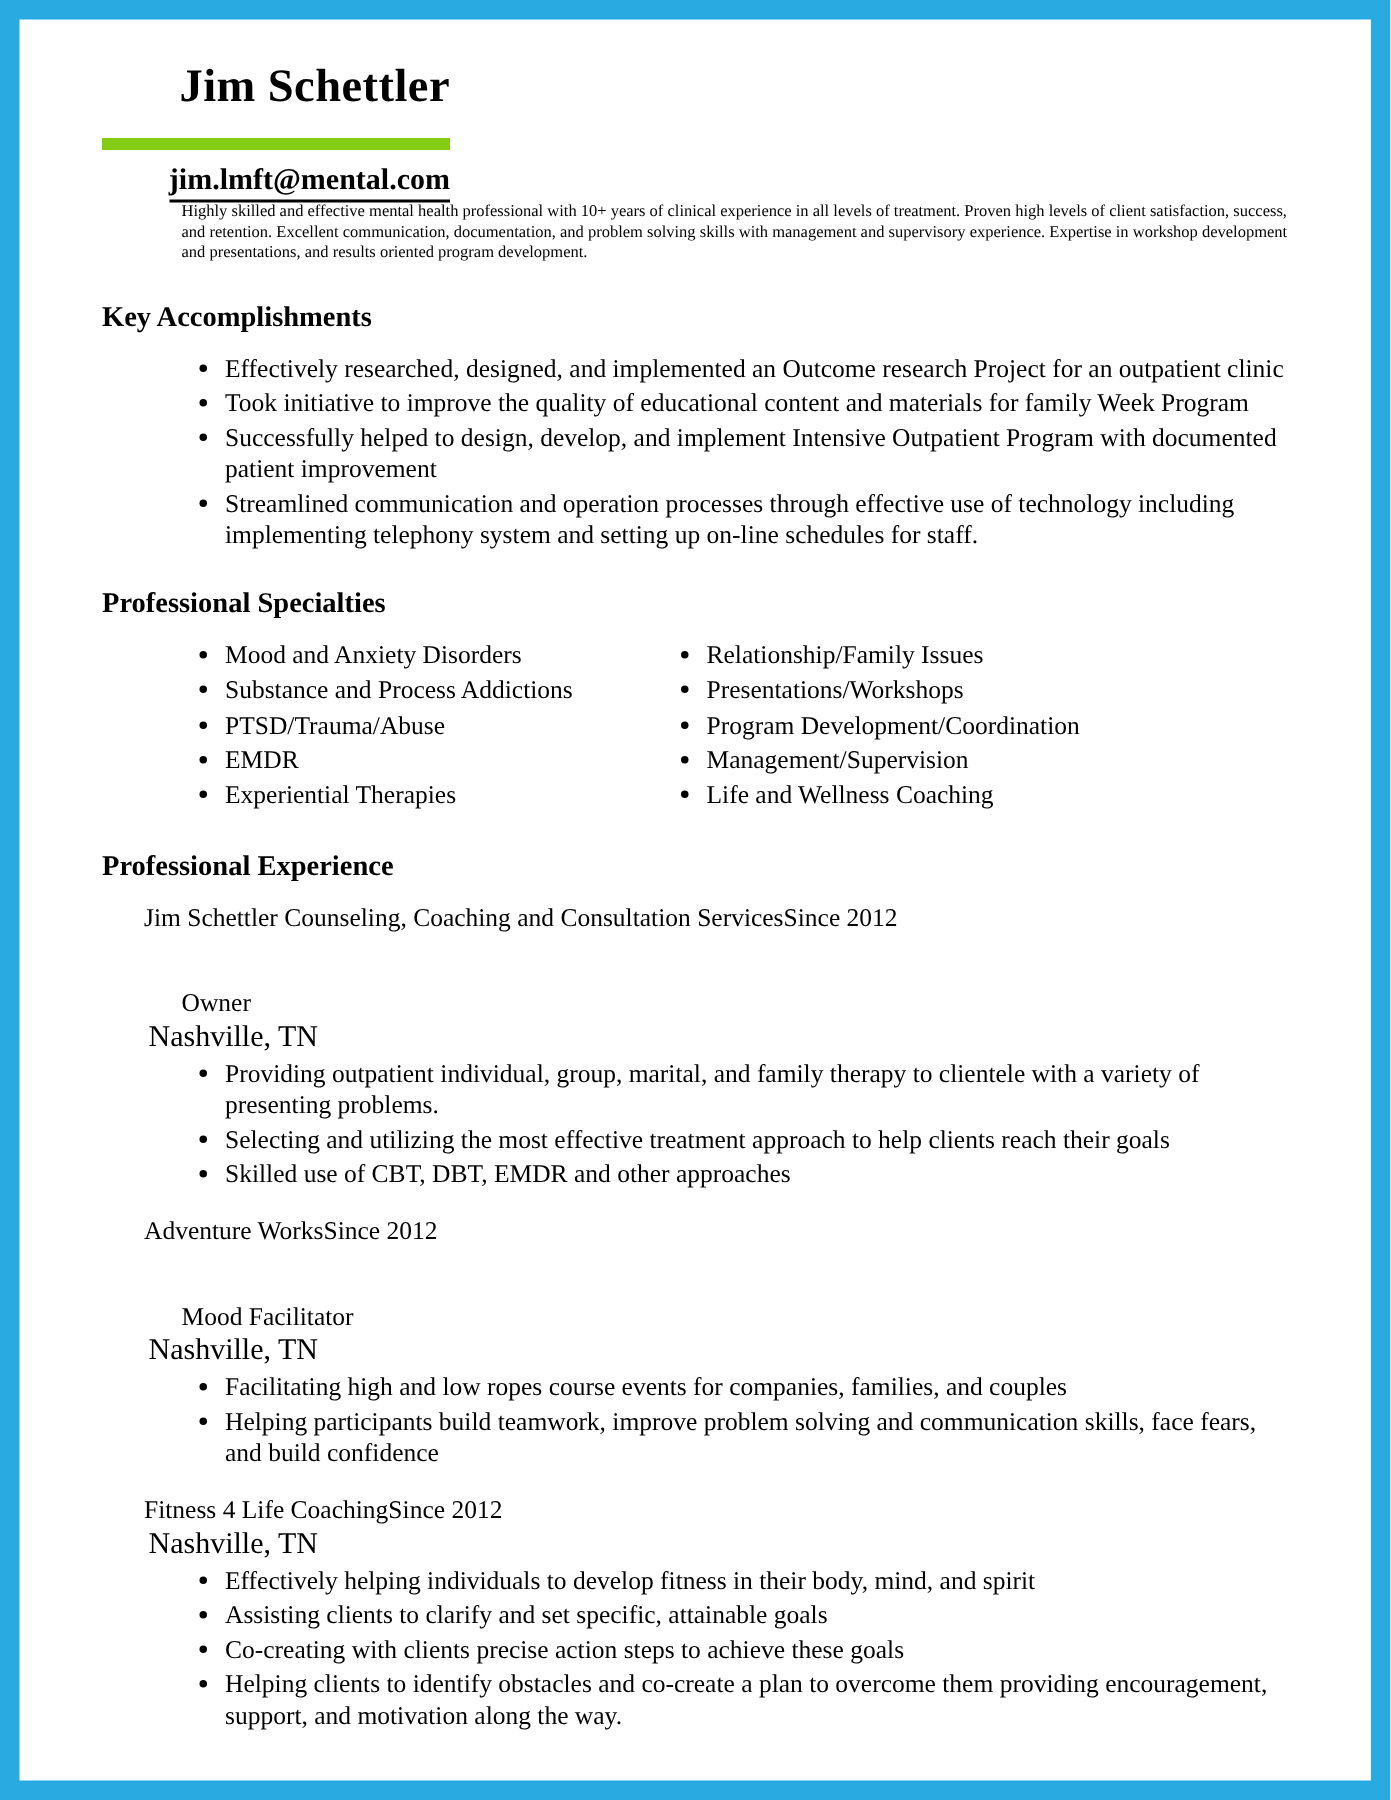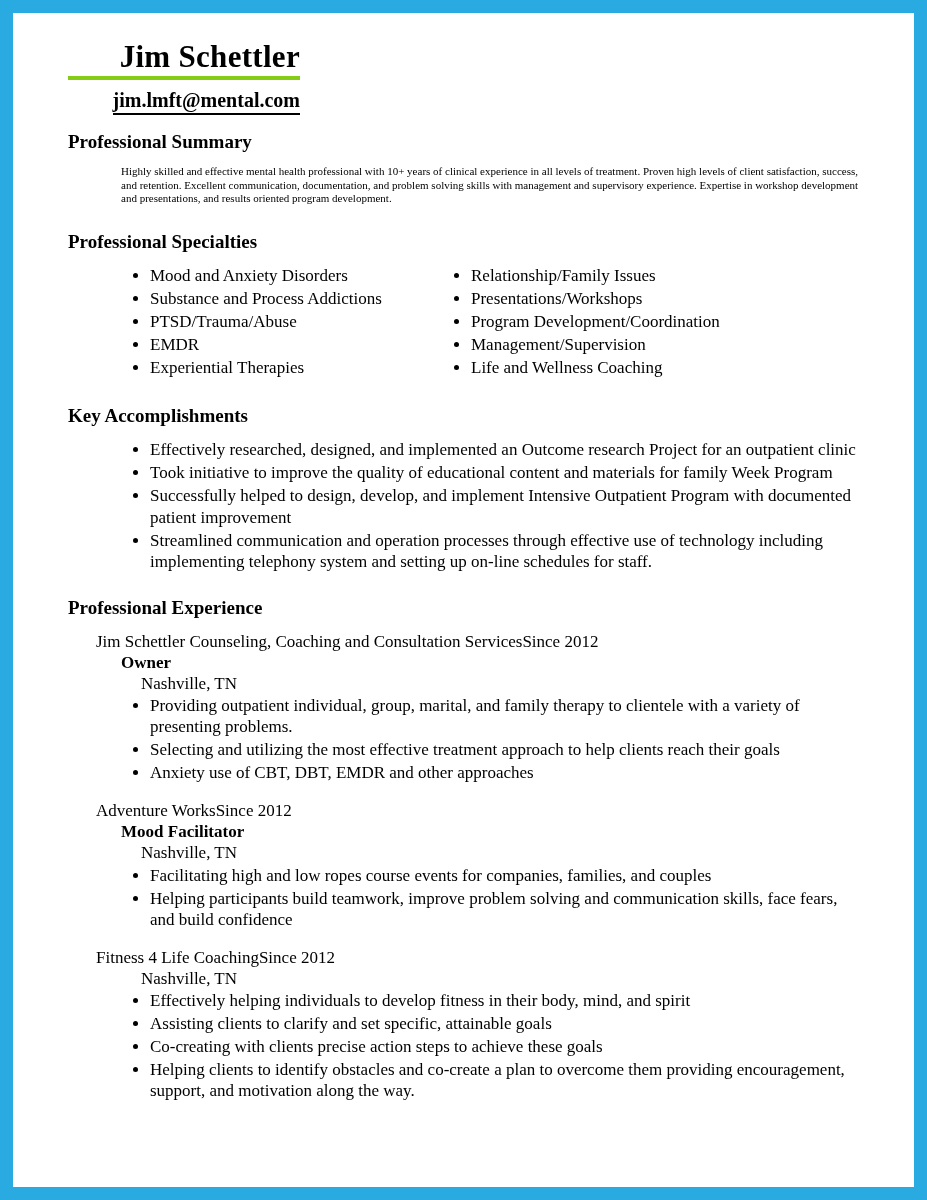--- a/index.html
+++ b/index.html
@@ -24,22 +24,22 @@
   
   .header { display: flex; align-items: flex-end; }
   .header-left { flex: 1; margin-right: 14px; }
   .rule { border-top: 4px solid #000; }
   .contact { font-size: 16px; padding-top: 7px; white-space: nowrap; }
   .header-right { width: 232px; text-align: right; }
   .name {
     font-size: 31px;
     font-weight: bold;
     letter-spacing: 0.3px;
-    padding-bottom: 1px;
-    border-bottom: 4px solid #84cc16;
+    padding-bottom: 17px;
+    border-bottom: 8px solid #84cc16;
     white-space: nowrap;
   }
   .email-wrap { margin-top: 9px; }
   .email {
     display: inline-block;
     font-size: 20px;
     font-weight: bold;
     border-bottom: 2px solid #000;
     padding-bottom: 1px;
   }
@@ -83,42 +83,51 @@
     display: flex;
     justify-content: flex-start;
     align-items: baseline;
     margin-left: 28px;
     padding-right: 32px;
     font-size: 17px;
     line-height: 1.24;
   }
   .job-company { }
   .job-since { white-space: nowrap; }
-  .job-role { font-weight: bold; margin-left: 53px; font-size: 17px; line-height: 1.24; }
-  .job-location { margin-left: 73px; font-size: 17px; line-height: 1.24; }
+  .job-role { font-weight: normal; margin-left: 53px; font-size: 17px; line-height: 1.24; margin-top: 36px; }
+  .job-location { margin-left: 31px; font-size: 20px; line-height: 1.24; }
   .job ul.bullets { margin-top: 1px; }
 </style>
 </head>
 <body>
 
 <div class="frame" style="border-color: rgb(41, 171, 226);">
   <div class="page">
 
     <header class="header">
       <div class="header-right">
         <div class="name">Jim Schettler</div>
         <div class="email-wrap">
           <span class="email">jim.lmft@mental.com</span>
         </div>
       </div>
     </header>
 
     <section class="section-summary">
-      <h2 class="section-heading">Professional Summary</h2>
       <p class="summary-text">Highly skilled and effective mental health professional with 10+ years of clinical experience in all levels of treatment. Proven high levels of client satisfaction, success, and retention. Excellent communication, documentation, and problem solving skills with management and supervisory experience. Expertise in workshop development and presentations, and results oriented program development.</p>
+    </section>
+
+    <section>
+      <h2 class="section-heading">Key Accomplishments</h2>
+      <ul class="bullets">
+        <li>Effectively researched, designed, and implemented an Outcome research Project for an outpatient clinic</li>
+        <li>Took initiative to improve the quality of educational content and materials for family Week Program</li>
+        <li>Successfully helped to design, develop, and implement Intensive Outpatient Program with documented patient improvement</li>
+        <li>Streamlined communication and operation processes through effective use of technology including implementing telephony system and setting up on-line schedules for staff.</li>
+      </ul>
     </section>
 
     <section>
       <h2 class="section-heading">Professional Specialties</h2>
       <div class="spec-cols">
         <div class="spec-col-left">
           <ul class="bullets">
             <li>Mood and Anxiety Disorders</li>
             <li>Substance and Process Addictions</li>
             <li>PTSD/Trauma/Abuse</li>
@@ -132,43 +141,33 @@
             <li>Presentations/Workshops</li>
             <li>Program Development/Coordination</li>
             <li>Management/Supervision</li>
             <li>Life and Wellness Coaching</li>
           </ul>
         </div>
       </div>
     </section>
 
     <section>
-      <h2 class="section-heading">Key Accomplishments</h2>
-      <ul class="bullets">
-        <li>Effectively researched, designed, and implemented an Outcome research Project for an outpatient clinic</li>
-        <li>Took initiative to improve the quality of educational content and materials for family Week Program</li>
-        <li>Successfully helped to design, develop, and implement Intensive Outpatient Program with documented patient improvement</li>
-        <li>Streamlined communication and operation processes through effective use of technology including implementing telephony system and setting up on-line schedules for staff.</li>
-      </ul>
-    </section>
-
-    <section>
       <h2 class="section-heading">Professional Experience</h2>
 
       <div class="job">
         <div class="job-header">
           <span class="job-company">Jim Schettler Counseling, Coaching and Consultation Services</span>
           <span class="job-since">Since 2012</span>
         </div>
         <div class="job-role">Owner</div>
         <div class="job-location">Nashville, TN</div>
         <ul class="bullets">
           <li>Providing outpatient individual, group, marital, and family therapy to clientele with a variety of presenting problems.</li>
           <li>Selecting and utilizing the most effective treatment approach to help clients reach their goals</li>
-          <li>Anxiety use of CBT, DBT, EMDR and other approaches</li>
+          <li>Skilled use of CBT, DBT, EMDR and other approaches</li>
         </ul>
       </div>
 
       <div class="job">
         <div class="job-header">
           <span class="job-company">Adventure Works</span>
           <span class="job-since">Since 2012</span>
         </div>
         <div class="job-role">Mood Facilitator</div>
         <div class="job-location">Nashville, TN</div>

